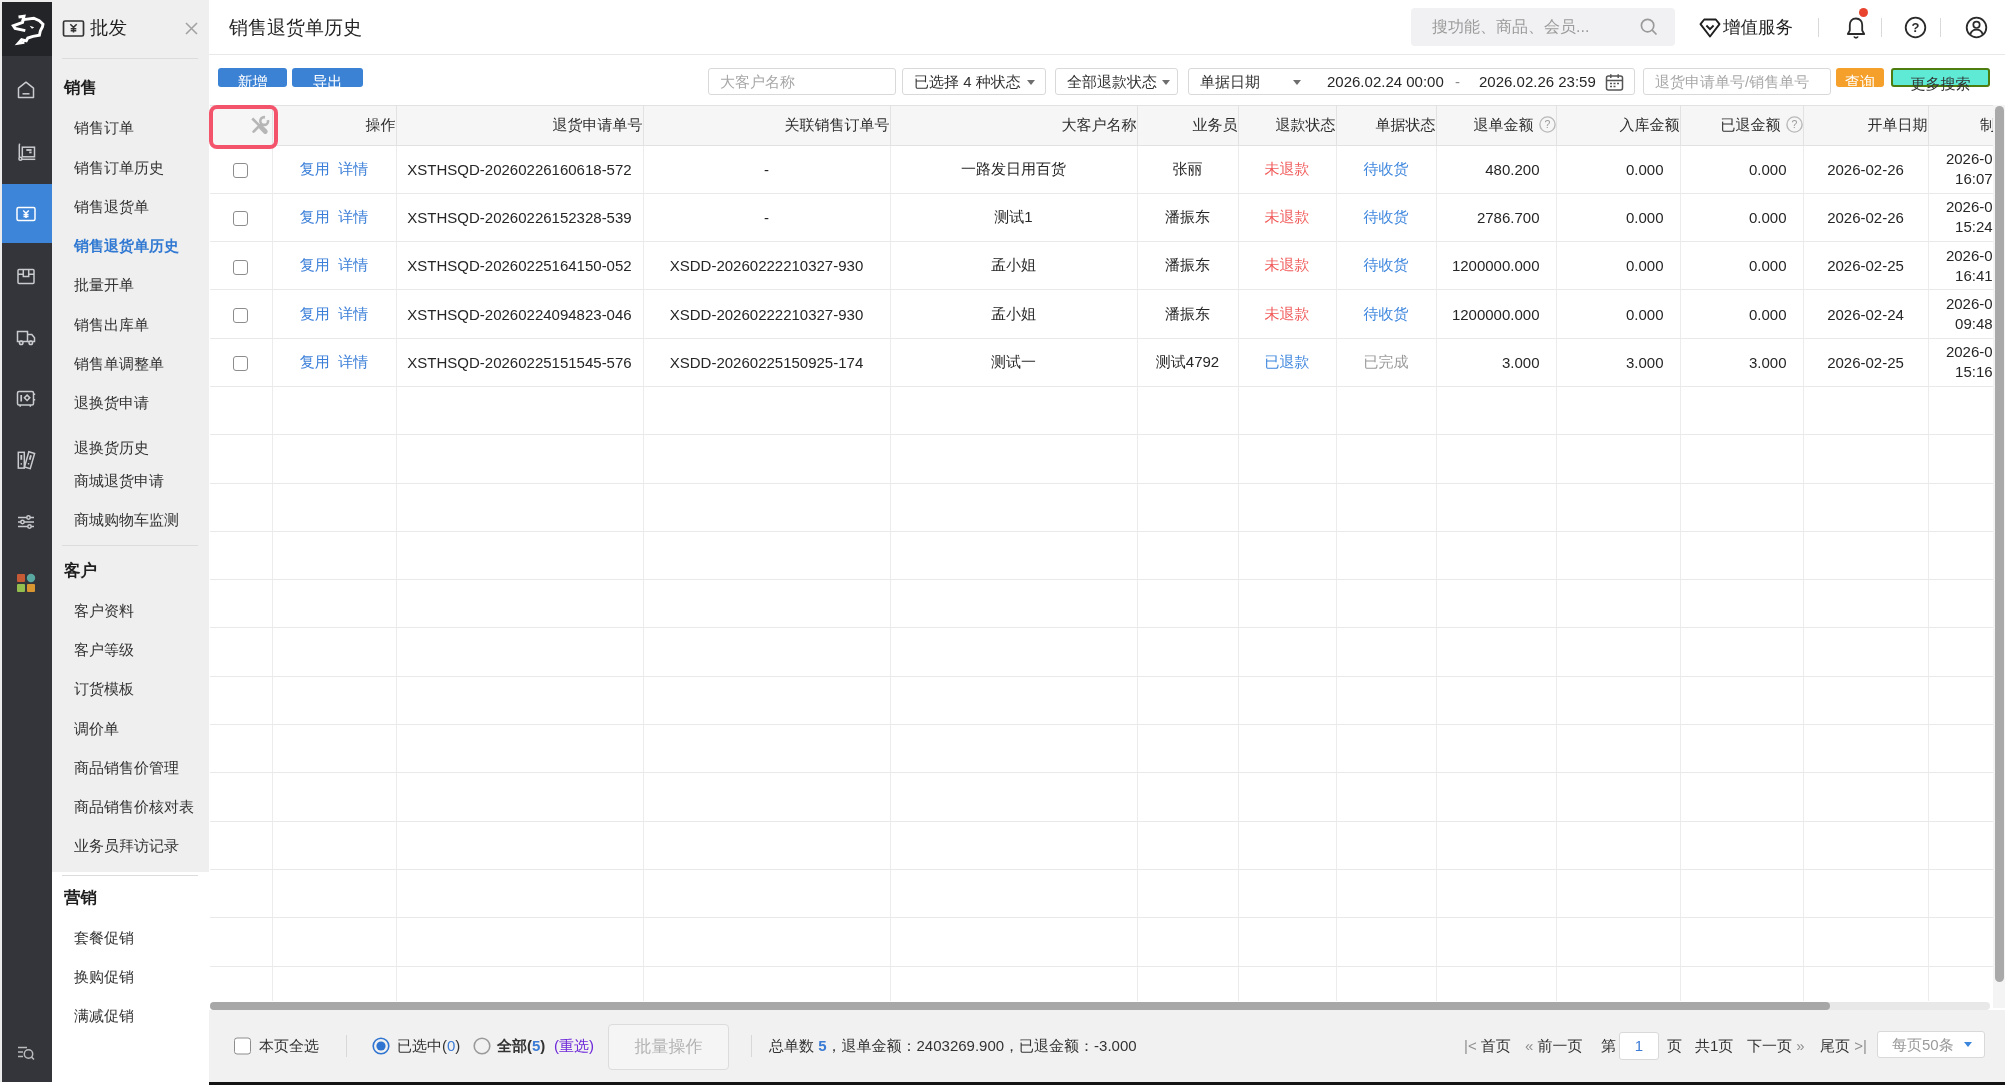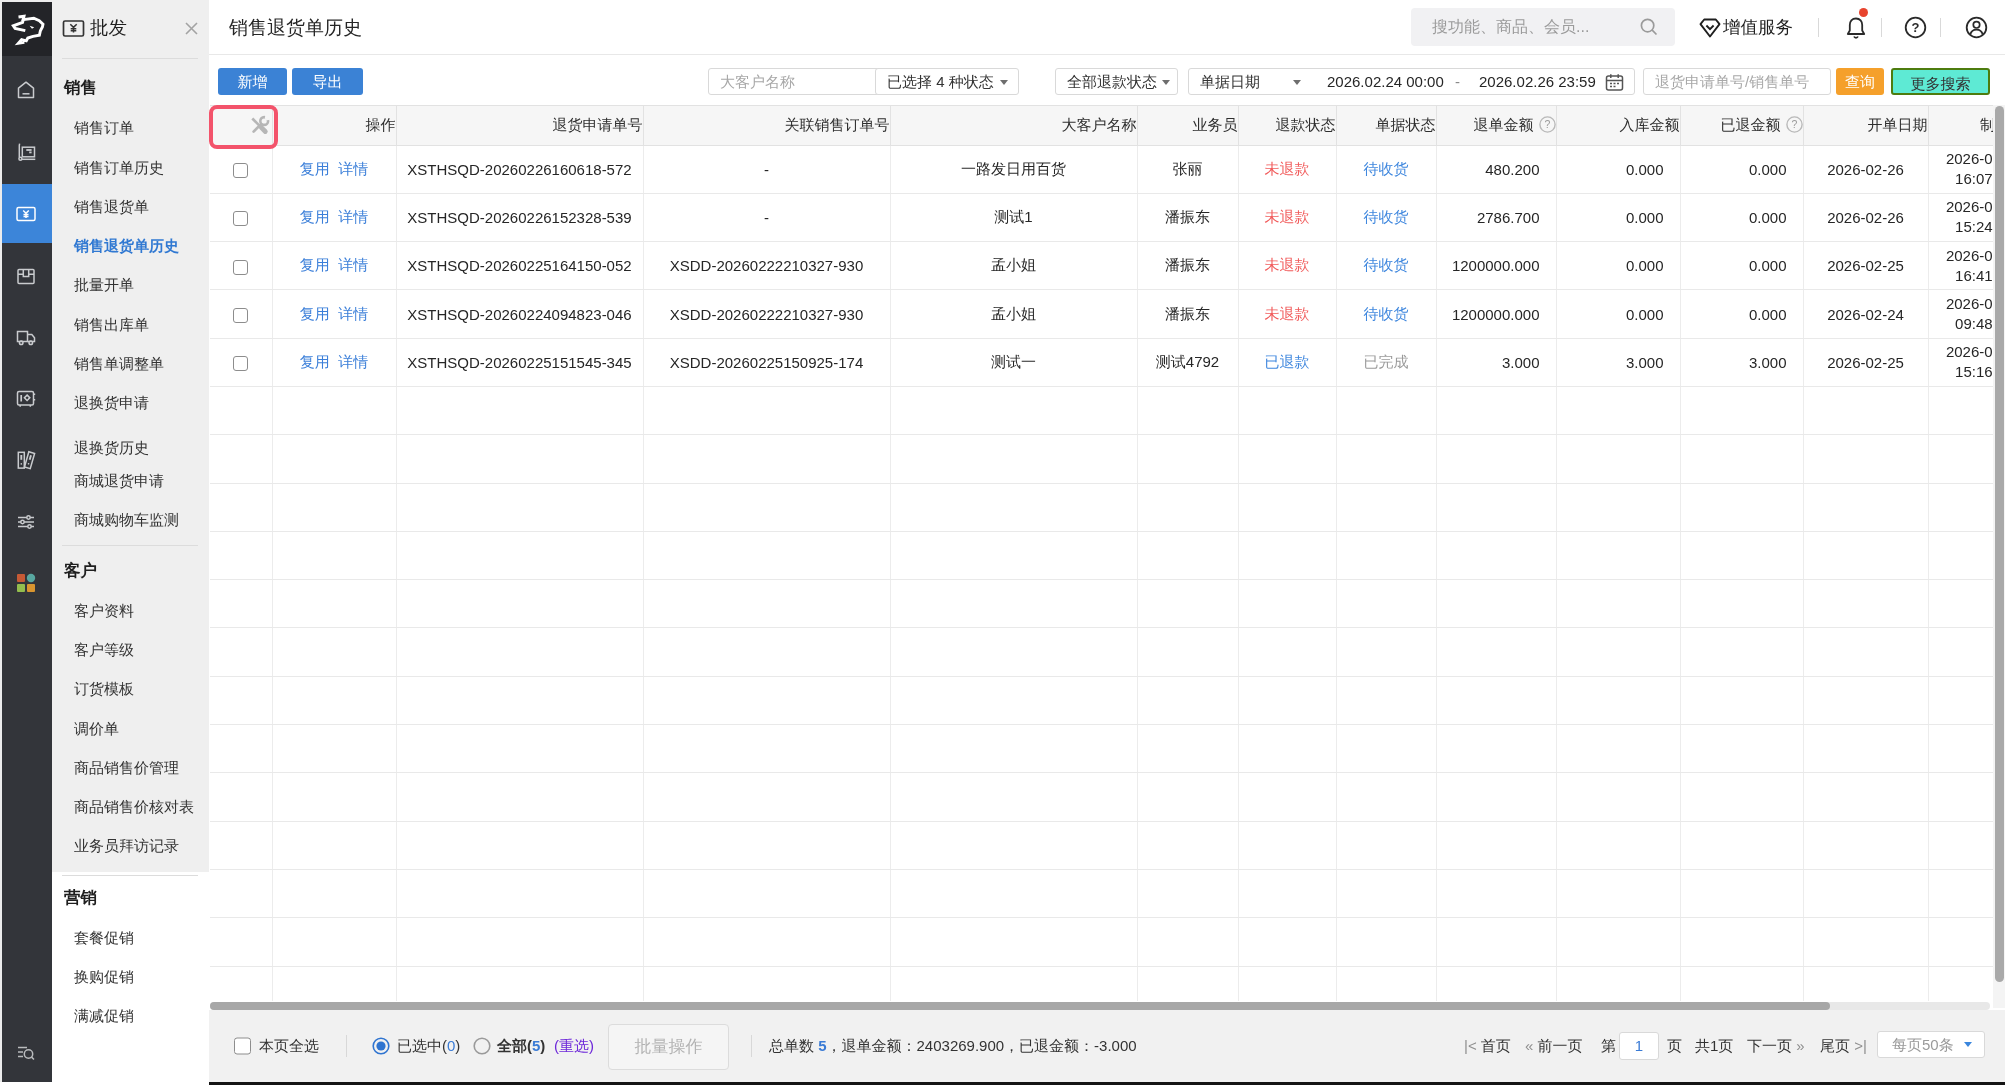--- a/index.html
+++ b/index.html
@@ -18,21 +18,21 @@
 .mdiv{position:absolute;left:10px;width:136px;height:1px;background:#dcdcdc}
 
 #main{left:209px;top:0;width:1796px;height:1082px;background:#fff}
 #topbar{position:absolute;left:0;top:0;width:100%;height:55px;border-bottom:1px solid #e8e8e8;background:#fff}
 #title{position:absolute;left:20px;top:0;line-height:55px;font-size:19px;color:#262626;font-weight:500}
 #searchpill{position:absolute;left:1202px;top:8px;width:264px;height:38px;background:#f1f1f3;border-radius:4px;color:#9b9b9b;font-size:16px;line-height:38px;padding-left:21px}
 .tsep{position:absolute;top:18px;width:1px;height:19px;background:#d9d9d9}
 .topico{position:absolute;top:0}
 #vastext{position:absolute;left:1514px;top:0;line-height:55px;font-size:17.5px;color:#1f1f1f}
 
-.btn{position:absolute;top:68px;height:27px;border-radius:3px;color:#fff;font-size:15px;text-align:center;line-height:27px}
+.btn{position:absolute;top:68px;height:19px;border-radius:3px;color:#fff;font-size:15px;text-align:center;line-height:27px}
 .blue{background:#3b82d5}
 .inp{position:absolute;top:68px;height:27px;border:1px solid #d9d9d9;border-radius:3px;background:#fff;font-size:15px;color:#a8a8a8;line-height:25px;padding-left:11px}
 .sel{position:absolute;top:68px;height:27px;border:1px solid #d9d9d9;border-radius:3px;background:#fff;font-size:15px;color:#333;line-height:25px;padding-left:11px}
 .caret{position:absolute;top:11px;width:0;height:0;border-left:4.5px solid transparent;border-right:4.5px solid transparent;border-top:5.5px solid #6e6e6e}
 
 #twrap{position:absolute;left:1px;top:105px;width:1784px;height:896px;overflow:hidden}
 table{border-collapse:collapse;table-layout:fixed;width:1830px}
 th{background:#f6f6f6;font-weight:400;font-size:15px;color:#2e2e2e;border-bottom:1px solid #e2e2e2;border-right:1px solid #e2e2e2;border-top:1px solid #e2e2e2;height:39.5px;text-align:right;vertical-align:middle}
 td{border-bottom:1px solid #e9e9e9;border-right:1px solid #ececec;font-size:15px;color:#262626;text-align:center;vertical-align:middle;height:48.3px;white-space:nowrap;overflow:hidden}
 tr.dr td{height:48.3px}
@@ -199,21 +199,21 @@
 <div class="tsep" style="left:1731px"></div>
 <svg class="topico" style="left:1756px;top:16px" width="23" height="23" viewBox="0 0 23 23">
         <circle cx="11.5" cy="11.5" r="9.8" fill="none" stroke="#2a2a2a" stroke-width="1.8"></circle>
         <circle cx="11.5" cy="8.8" r="3.2" fill="none" stroke="#2a2a2a" stroke-width="1.7"></circle>
         <path d="M5.3 18.5 C6.2 14.9 8.6 13.6 11.5 13.6 C14.4 13.6 16.8 14.9 17.7 18.5" fill="none" stroke="#2a2a2a" stroke-width="1.7"></path>
       </svg>
 </div>
     <div class="btn blue" style="left:9px;width:69px">新增</div>
 <div class="btn blue" style="left:83px;width:71px">导出</div>
 <div class="inp" style="left:499px;width:188px">大客户名称</div>
-<div class="sel" style="left:666px;width:144px">已选择 4 种状态<div class="caret" style="right:10px"></div></div>
+<div class="sel" style="left:693px;width:144px">已选择 4 种状态<div class="caret" style="right:10px"></div></div>
 <div class="sel" style="left:846px;width:123px">全部退款状态<div class="caret" style="right:7px"></div></div>
 <div class="sel" style="left:979px;width:447px;color:#333">单据日期<div class="caret" style="left:104px"></div>
 <span style="position:absolute;left:138px;color:#262626">2026.02.24 00:00</span>
 <span style="position:absolute;left:266px;color:#8a8a8a">-</span>
 <span style="position:absolute;left:290px;color:#262626">2026.02.26 23:59</span>
 <svg style="position:absolute;left:416px;top:4px" width="19" height="19" viewBox="0 0 19 19">
         <rect x="1.5" y="3" width="16" height="14" rx="2" fill="none" stroke="#555" stroke-width="1.5"></rect>
         <path d="M5.8 1.2 V5 M13.2 1.2 V5 M1.5 7.5 H17.5" fill="none" stroke="#555" stroke-width="1.5"></path>
         <path d="M5 10.5 H7 M8.5 10.5 H10.5 M12 10.5 H14 M5 13.5 H7 M8.5 13.5 H10.5" stroke="#555" stroke-width="1.4"></path>
       </svg></div>
@@ -323,21 +323,21 @@
             <td class="blu">待收货</td>
             <td class="num">1200000.000</td>
             <td class="num">0.000</td>
             <td class="num">0.000</td>
             <td>2026-02-24</td>
             <td style="white-space:normal;line-height:20px">2026-02-24<br>09:48:20</td>
           </tr>
 <tr class="dr">
             <td><span class="cb"></span></td>
             <td><a class="lk">复用</a>&nbsp;&nbsp;<a class="lk">详情</a></td>
-            <td>XSTHSQD-20260225151545-345</td>
+            <td>XSTHSQD-20260225151545-576</td>
             <td>XSDD-20260225150925-174</td>
             <td>测试一</td>
             <td>测试4792</td>
             <td class="blu">已退款</td>
             <td class="gry">已完成</td>
             <td class="num">3.000</td>
             <td class="num">3.000</td>
             <td class="num">3.000</td>
             <td>2026-02-25</td>
             <td style="white-space:normal;line-height:20px">2026-02-25<br>15:16:08</td>

